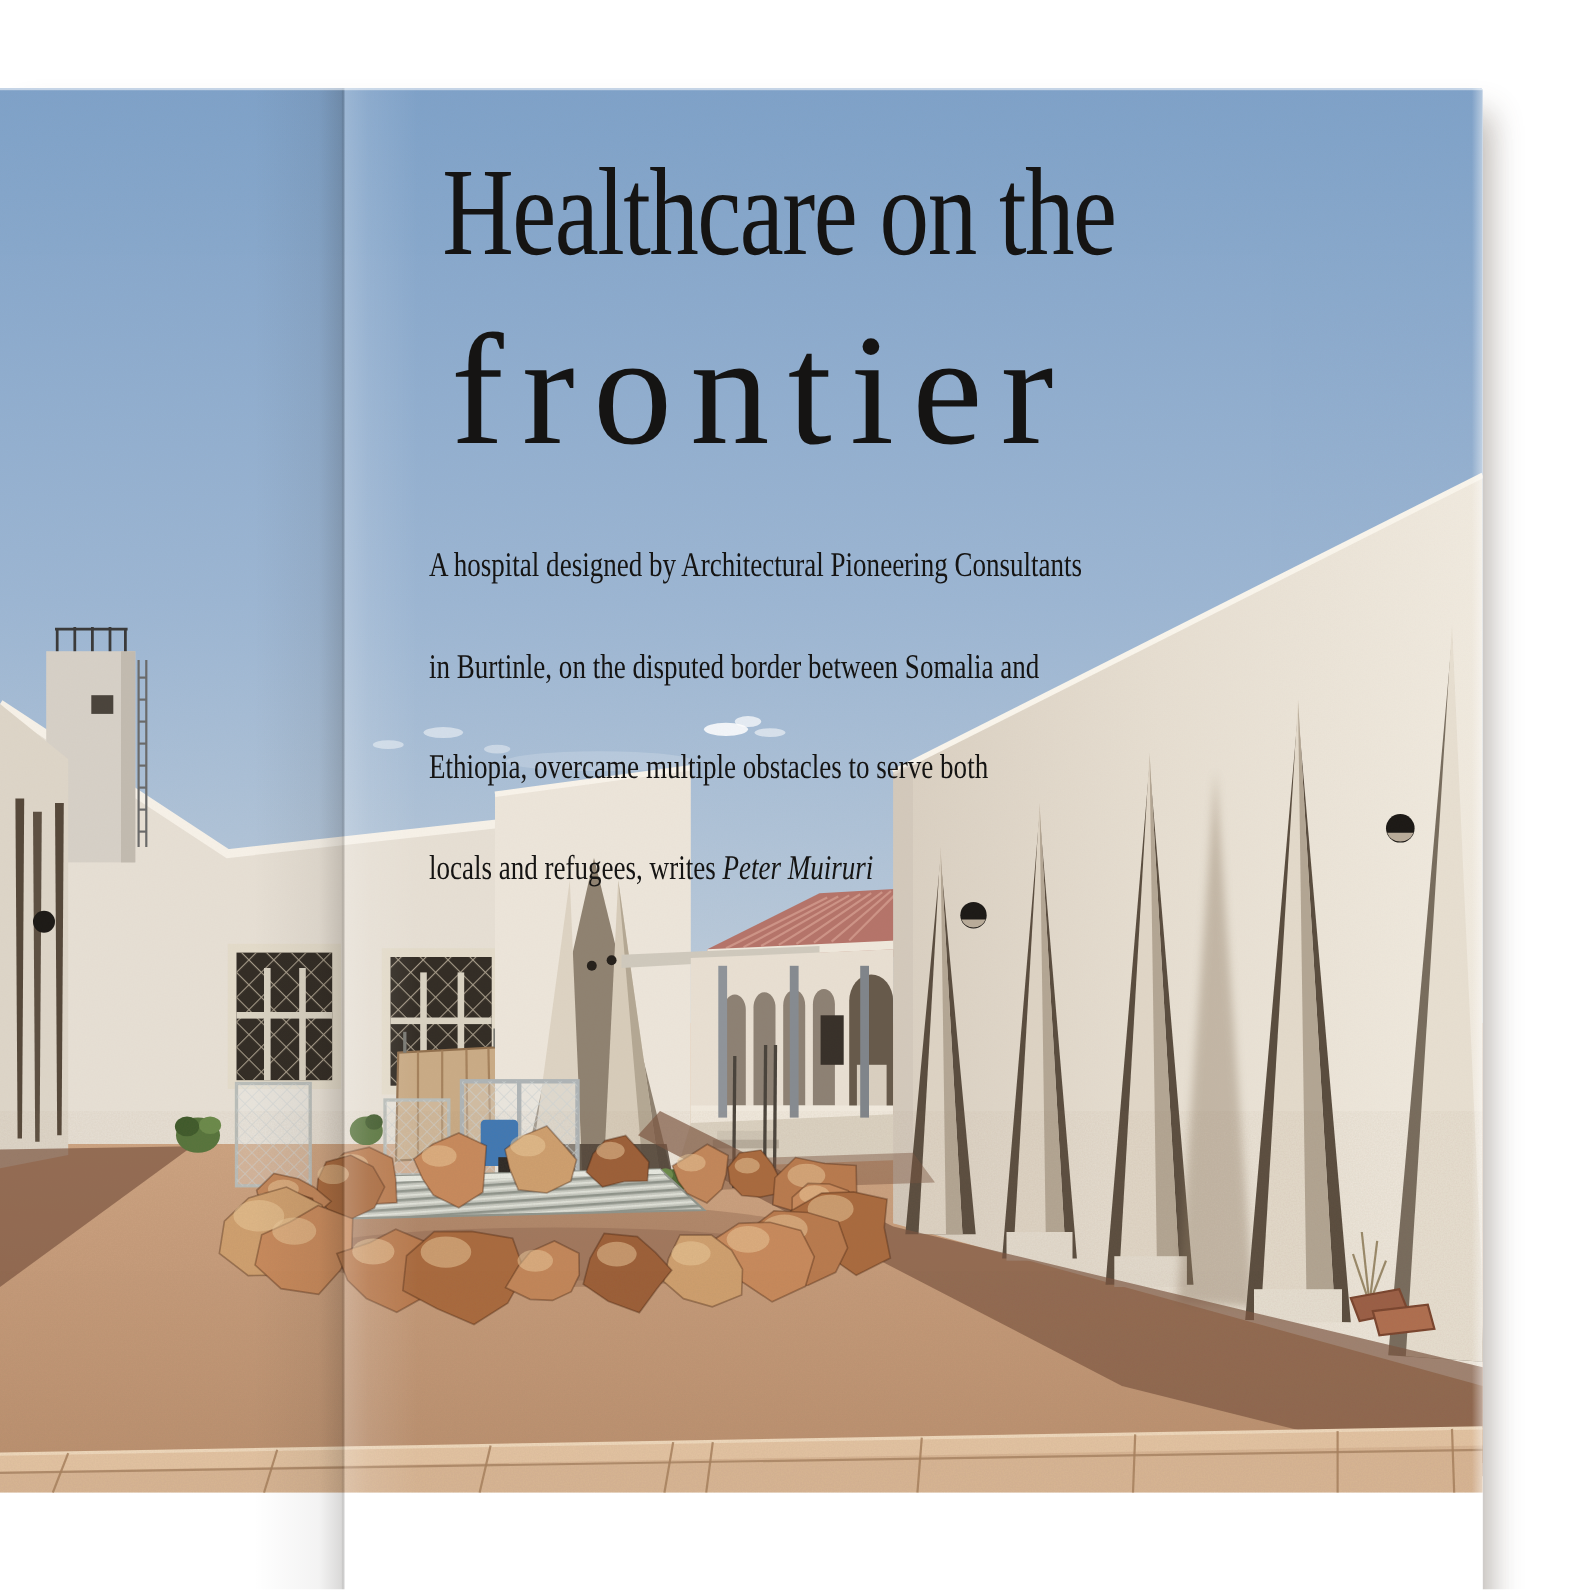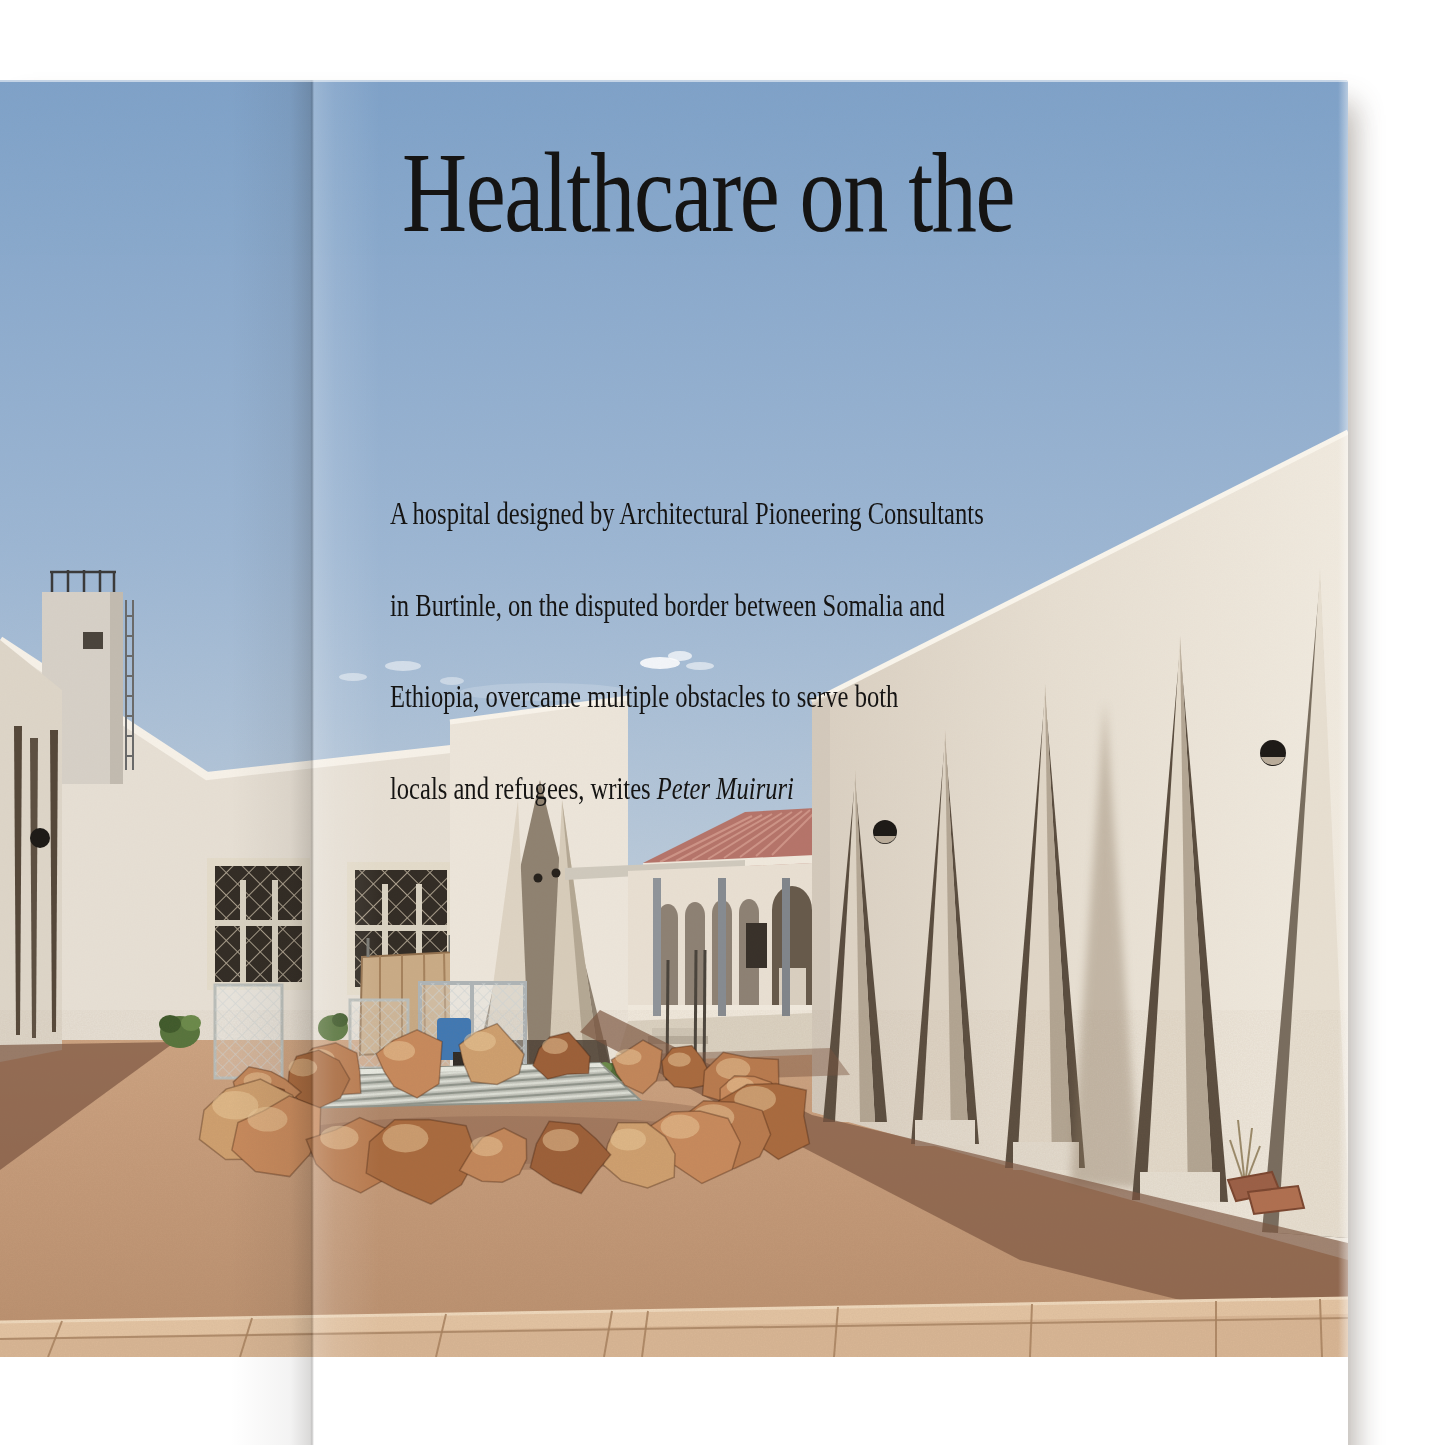--- a/index.html
+++ b/index.html
@@ -363,20 +363,21 @@
             <line x1="1216" y1="1221" x2="1216" y2="1277"></line>
           <line x1="1320" y1="1219" x2="1322" y2="1277"></line>
         </g>
       </g>
 
       <rect x="0" y="930" width="1348" height="347" filter="url(#grain)" opacity="0.14"></rect>
       <rect x="0" y="0" width="1348" height="1277" filter="url(#grain)" opacity="0.04"></rect>
     </svg>
 
     <div class="overlay-text headline-1">Healthcare on the</div>
+    <div class="overlay-text headline-2">frontier</div>
     <div class="overlay-text standfirst">
       <div class="sf-line">A hospital designed by Architectural Pioneering Consultants</div>
       <div class="sf-line">in Burtinle, on the disputed border between Somalia and</div>
       <div class="sf-line">Ethiopia, overcame multiple obstacles to serve both</div>
       <div class="sf-line"><span>locals and refugees, writes </span><span class="sf-author">Peter Muiruri</span></div>
     </div>
 
     <div class="gutter-fold"></div>
     <div class="page-edge-right"></div>
   </div>

